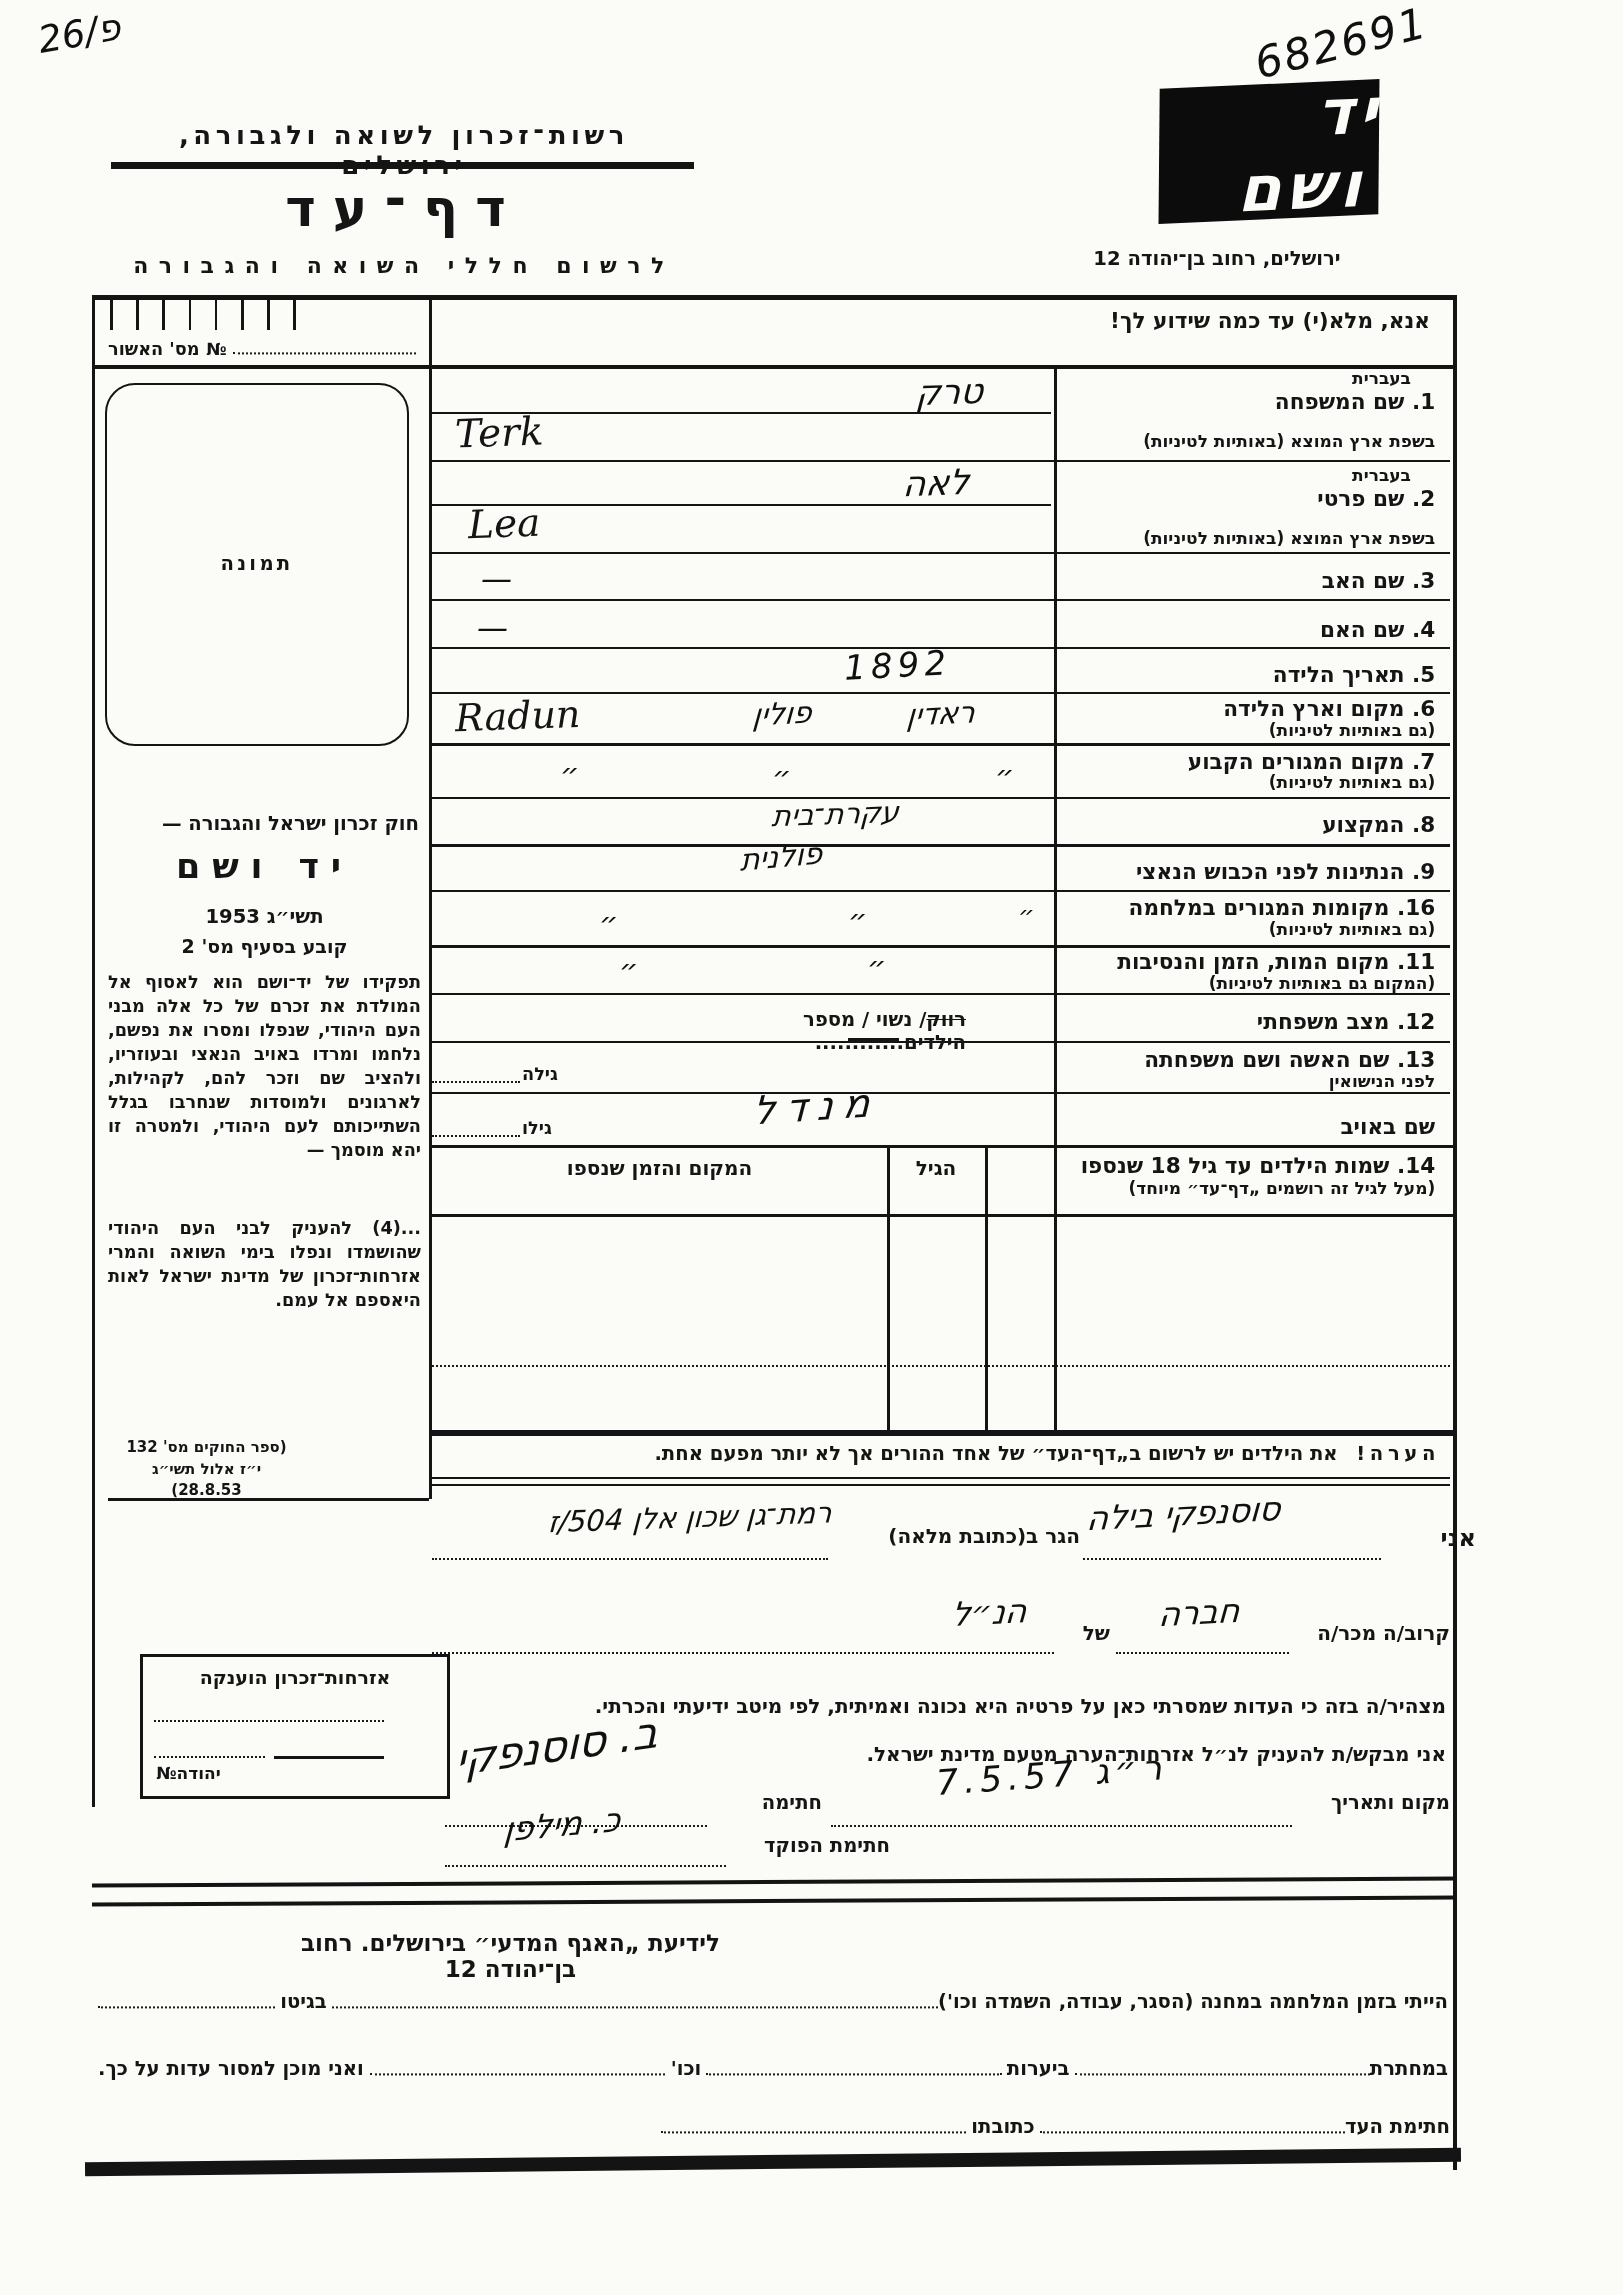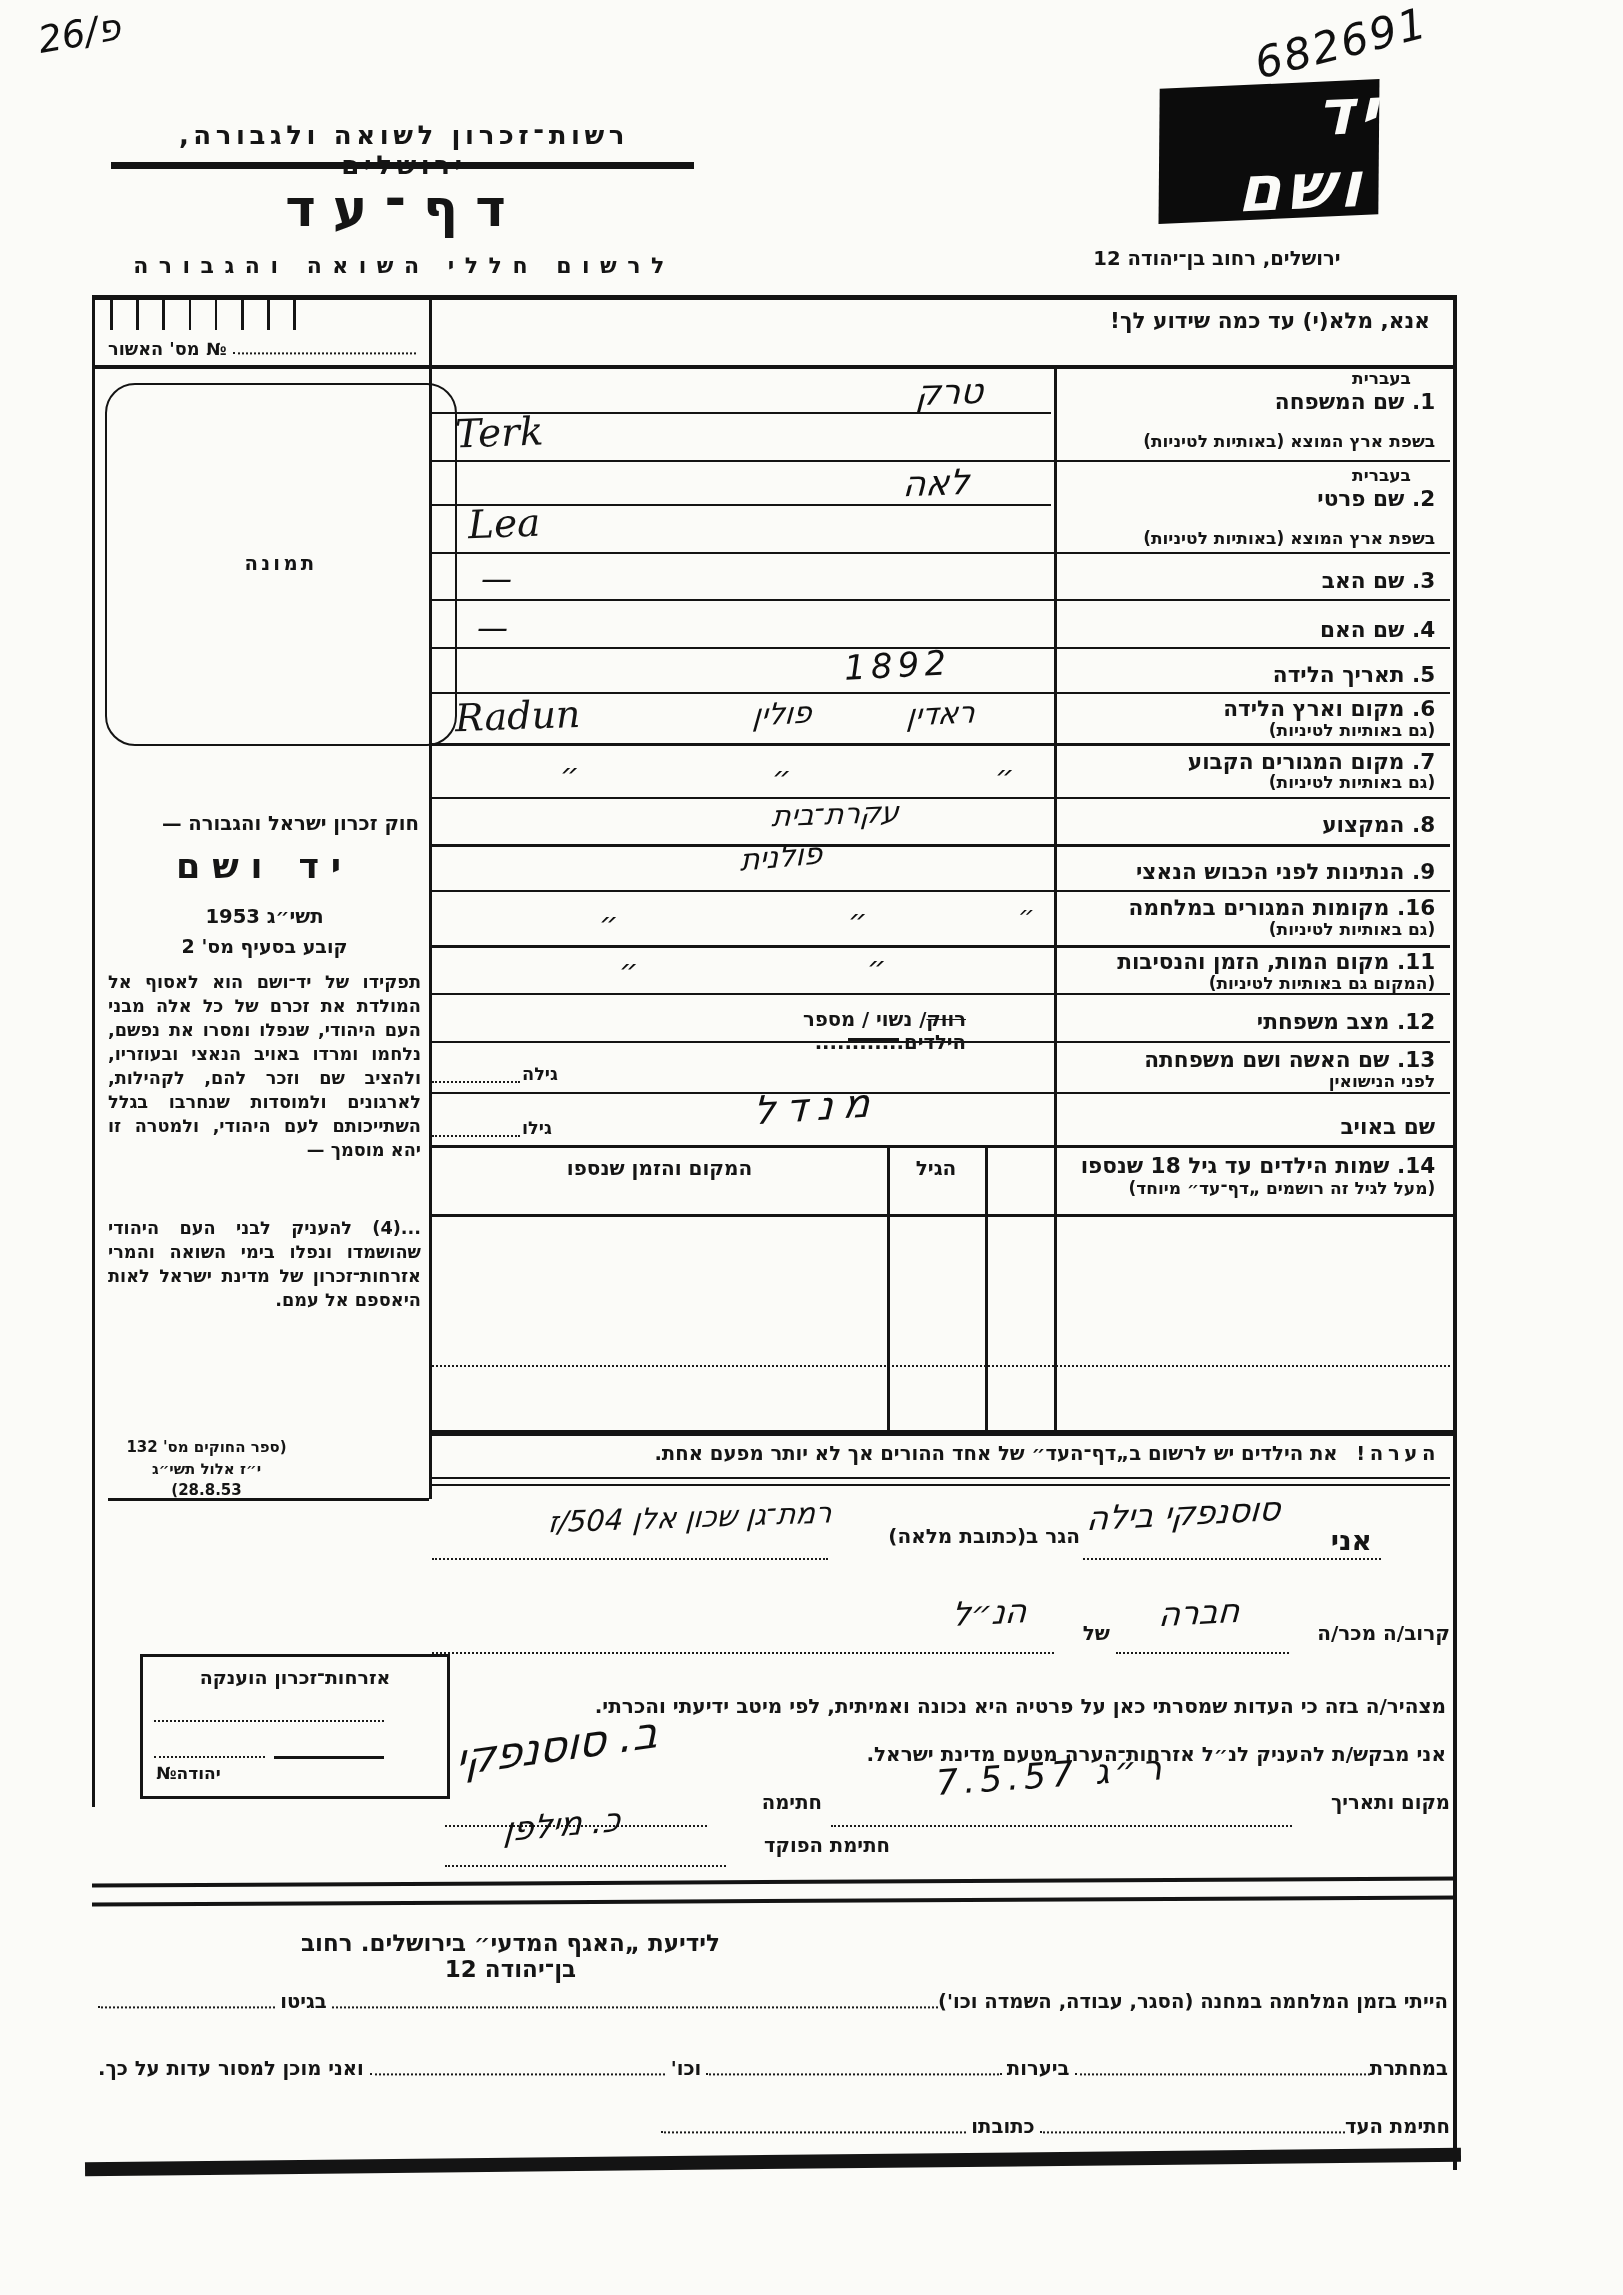--- a/index.html
+++ b/index.html
@@ -66,21 +66,21 @@
       <span></span>
       <span></span>
       <span></span>
   </div>
   <div class="abs flexrow" style="left:108px;top:339px;width:308px;">
     <span class="b rtl" style="font-size:17.7px;">מס' האשור</span>
     <span class="b" style="font-size:17px;margin:0 6.5px;">№</span>
     <span class="dotfill"></span>
   </div>
 
-  <div class="abs photo-box" style="left:105px;top:383px;width:300px;height:359px;padding-left:48px;">
+  <div class="abs photo-box" style="left:105px;top:383px;width:300px;height:359px;">
     <div class="abs rtl ctr b" style="left:0;top:167px;width:100%;font-size:19.6px;letter-spacing:3.3px;">תמונה</div>
   </div>
 
   <div class="abs rtl rgt b" style="left:110px;top:812px;width:309px;font-size:19.6px;">חוק זכרון ישראל והגבורה —</div>
   <div class="abs rtl ctr b" style="left:110px;top:846px;width:309px;font-size:35px;letter-spacing:11.8px;">יד ושם</div>
   <div class="abs rtl ctr b" style="left:110px;top:905px;width:309px;font-size:19.6px;">תשי״ג 1953</div>
   <div class="abs rtl ctr b" style="left:110px;top:935px;width:309px;font-size:19px;">קובע בסעיף מס' 2</div>
   <div class="abs rtl b" style="left:108px;top:970px;width:313px;font-size:17.7px;line-height:24px;text-align:justify;">תפקידו של יד־ושם הוא לאסוף אל המולדת את זכרם של כל אלה מבני העם היהודי, שנפלו ומסרו את נפשם, נלחמו ומרדו באויב הנאצי ובעוזריו, ולהציב שם וזכר להם, לקהילות, לארגונים ולמוסדות שנחרבו בגלל השתייכותם לעם היהודי, ולמטרה זו יהא מוסמך —</div>
   <div class="abs rtl b" style="left:108px;top:1216px;width:313px;font-size:17.7px;line-height:24px;text-align:justify;">‏...(4) להעניק לבני העם היהודי שהושמדו ונפלו בימי השואה והמרי אזרחות־זכרון של מדינת ישראל לאות היאספם אל עמם.</div>
   <div class="abs rtl ctr" style="left:115px;top:1437px;width:183px;font-size:15px;line-height:21.6px;font-weight:bold;">
@@ -190,21 +190,21 @@
   <div class="abs rtl b" style="left:522px;top:1064px;font-size:17.7px;">גילה</div>
   <div class="dot" style="left:432px;top:1135px;width:88px;"></div>
   <div class="abs rtl b" style="left:522px;top:1118px;font-size:17.7px;">גילו</div>
   <div class="abs hw" style="left:753px;top:1084px;font-size:39px;letter-spacing:10.5px;transform:rotate(-4deg) skewX(-8deg);">מנדל</div>
 
   <div class="abs rtl rgt" style="left:445px;top:1442px;width:995px;font-size:19.6px;">
     <span class="b" style="letter-spacing:4.6px;">הערה!</span>&nbsp;&nbsp;
     <span class="b">את הילדים יש לרשום ב„דף־העד״ של אחד ההורים אך לא יותר מפעם אחת.</span>
   </div>
 
-  <div class="abs rtl b" style="left:1312px;top:1524px;width:60px;font-size:28px;">אני</div>
+  <div class="abs rtl b" style="left:1416px;top:1524px;width:60px;font-size:24px;">אני</div>
   <div class="abs hw" style="left:1087px;top:1494px;font-size:33px;transform:rotate(-3deg) skewX(-8deg);">סוסנפקי בילה</div>
   <div class="dot" style="left:1083px;top:1558px;width:298px;"></div>
   <div class="abs rtl b" style="left:835px;top:1524px;width:245px;font-size:20px;">הגר ב(כתובת מלאה)</div>
   <div class="abs hw rtl" style="left:393px;top:1503px;width:439px;font-size:29px;transform:rotate(-2deg) skewX(-6deg);">רמת־גן שכון אלן 504/ז</div>
   <div class="dot" style="left:432px;top:1558px;width:396px;"></div>
 
   <div class="abs rtl b" style="left:1299px;top:1621px;width:151px;font-size:20px;">קרוב/ה מכר/ה</div>
   <div class="abs hw" style="left:1159px;top:1593px;font-size:33px;transform:rotate(-3deg) skewX(-8deg);">חברה</div>
   <div class="dot" style="left:1116px;top:1652px;width:173px;"></div>
   <div class="abs rtl b" style="left:1064px;top:1621px;width:46px;font-size:20px;">של</div>

